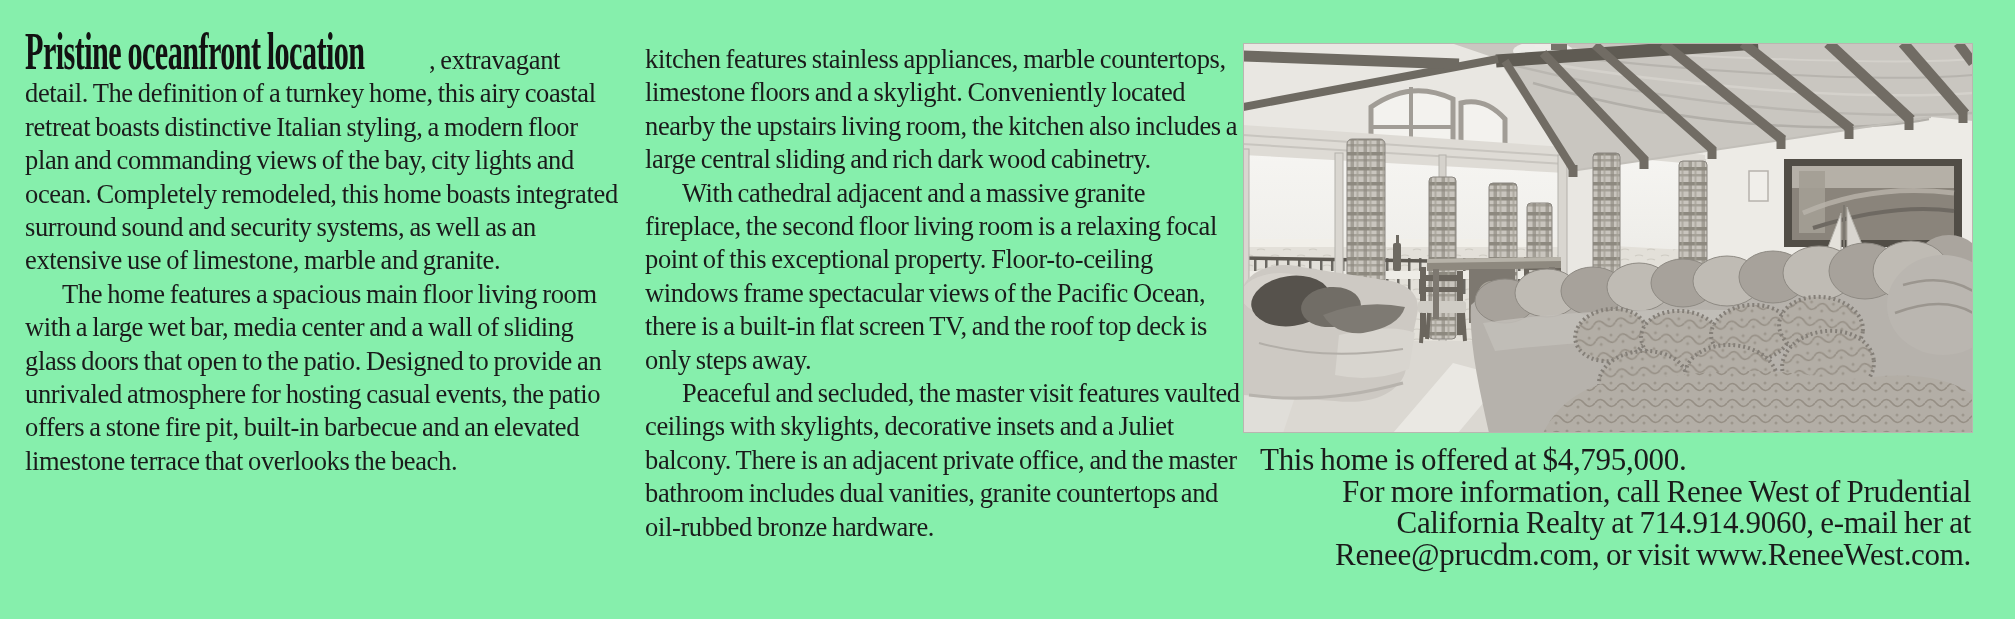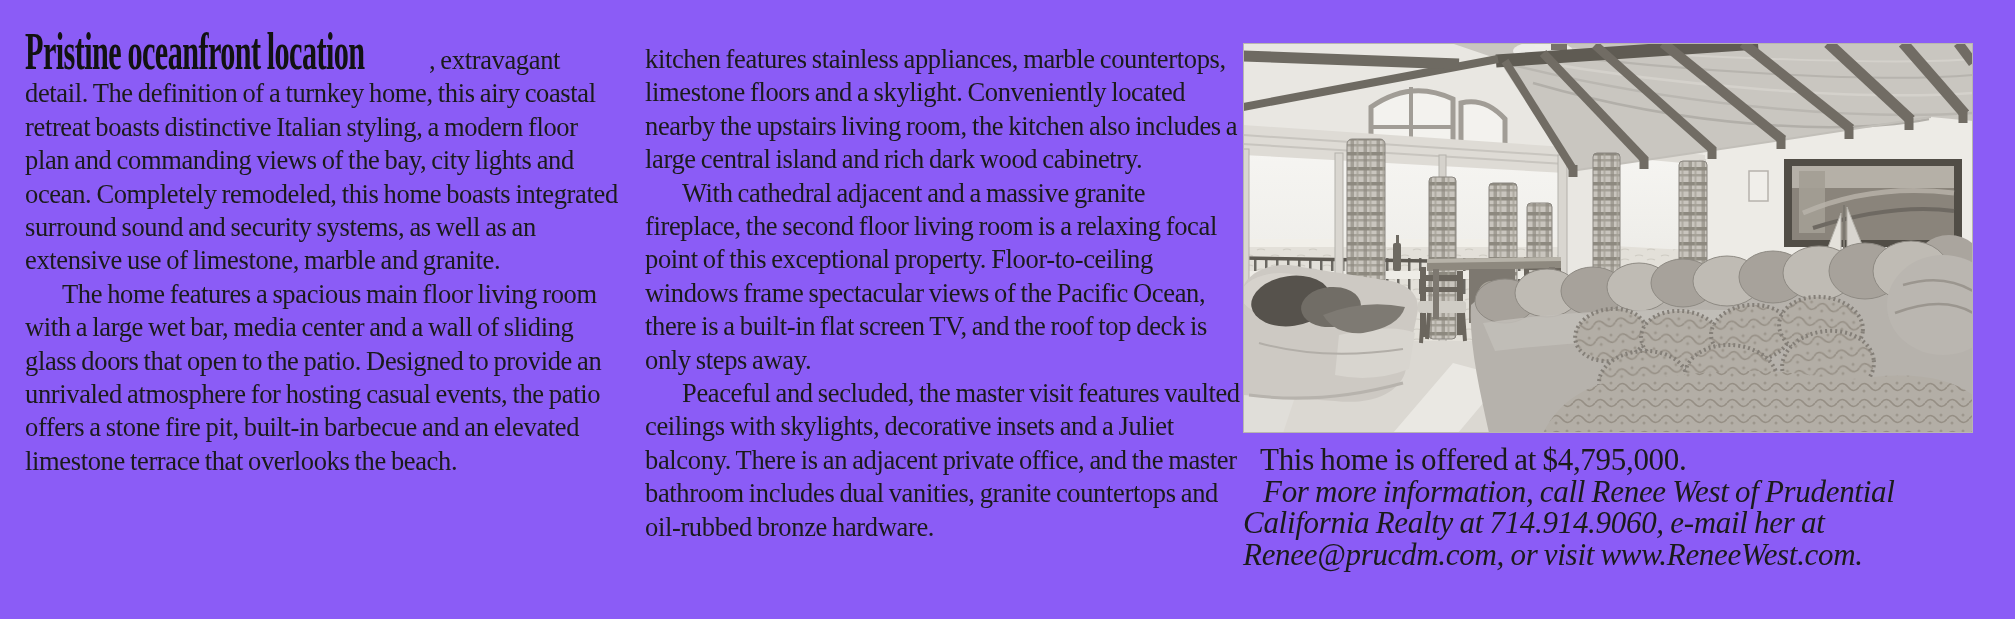--- a/index.html
+++ b/index.html
@@ -1,51 +1,51 @@
 <!DOCTYPE html>
 <html><head>
 <meta charset="utf-8">
 <style>
   html,body{margin:0;padding:0;background:#ffffff;}
   body{width:2015px;height:619px;overflow:hidden;position:relative;
        font-family:"Liberation Serif","DejaVu Serif",serif;color:#1b1b1b;}
-  .page{position:absolute;left:0;top:0;width:2015px;height:619px;background:#8b5cf6;}
+  .page{position:absolute;left:0;top:0;width:2015px;height:619px;background:#86efac;}
 
   .col{position:absolute;width:597px;}
   .col-1{left:25px;top:35px;}
   .col-2{left:645px;top:43px;}
 
   .col p{margin:0;font-size:26.5px;line-height:33.4px;
          letter-spacing:-0.35px;word-spacing:-1.2px;text-align:left;}
   .col p.indent{text-indent:37px;}
 
   .headline-outer{display:inline-block;width:404px;height:33px;vertical-align:baseline;}
   .headline-inner{display:inline-block;white-space:nowrap;font-weight:bold;
                   font-size:53px;line-height:33px;letter-spacing:-1px;
                   transform:scaleX(0.57);transform-origin:0 100%;color:#121212;}
 
   .photo{position:absolute;left:1243px;top:43px;width:730px;height:390px;margin:0;padding:0;}
   .photo svg{display:block;width:730px;height:390px;}
 
   .caption{position:absolute;left:1243px;top:444px;width:728px;}
   .caption p{margin:0;font-size:31px;line-height:31.6px;letter-spacing:-0.3px;word-spacing:-1px;}
   .caption .price{text-indent:17px;}
-  .caption .contact{font-style:italic;text-indent:20px;}
+  .caption .contact{text-indent:20px;text-align:right;}
 </style>
 </head>
 <body>
 
 <div class="page">
 
   <div class="col col-1" id="col-0">
       <p class=" lead"><span class="headline-outer"><span class="headline-inner">Pristine oceanfront location</span></span>, extravagant detail. The definition of a turnkey home, this airy coastal retreat boasts distinctive Italian styling, a modern floor plan and commanding views of the bay, city lights and ocean. Completely remodeled, this home boasts integrated surround sound and security systems, as well as an extensive use of limestone, marble and granite.</p>
       <p class="indent">The home features a spacious main floor living room with a large wet bar, media center and a wall of sliding glass doors that open to the patio. Designed to provide an unrivaled atmosphere for hosting casual events, the patio offers a stone fire pit, built-in barbecue and an elevated limestone terrace that overlooks the beach.</p>
     </div>
   <div class="col col-2" id="col-1">
-      <p class="">kitchen features stainless appliances, marble countertops, limestone floors and a skylight. Conveniently located nearby the upstairs living room, the kitchen also includes a large central island and rich dark wood cabinetry.</p>
+      <p class="">kitchen features stainless appliances, marble countertops, limestone floors and a skylight. Conveniently located nearby the upstairs living room, the kitchen also includes a large central sliding and rich dark wood cabinetry.</p>
       <p class="indent">With cathedral adjacent and a massive granite fireplace, the second floor living room is a relaxing focal point of this exceptional property. Floor-to-ceiling windows frame spectacular views of the Pacific Ocean, there is a built-in flat screen TV, and the roof top deck is only steps away.</p>
       <p class="indent">Peaceful and secluded, the master visit features vaulted ceilings with skylights, decorative insets and a Juliet balcony. There is an adjacent private office, and the master bathroom includes dual vanities, granite countertops and oil-rubbed bronze hardware.</p>
     </div>
 
   <figure class="photo">
     <svg viewBox="0 0 730 390" xmlns="http://www.w3.org/2000/svg">
       <defs>
         <linearGradient id="skyg" x1="0" y1="0" x2="0" y2="1">
           <stop offset="0" stop-color="#f6f5f2"></stop>
             <stop offset="0.55" stop-color="#efeeea"></stop>

